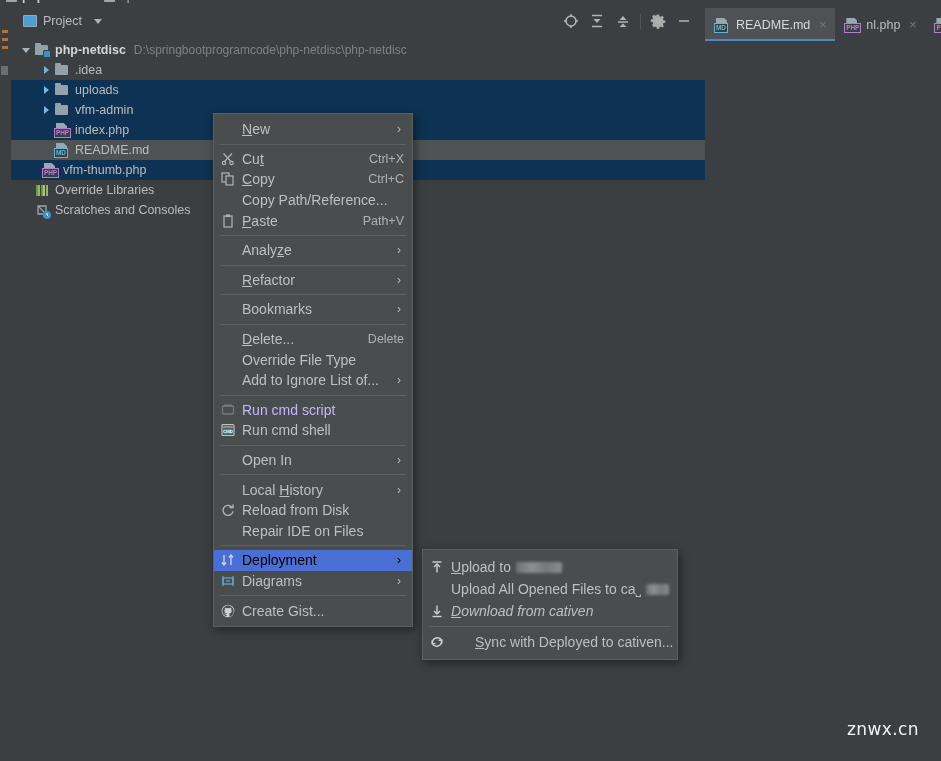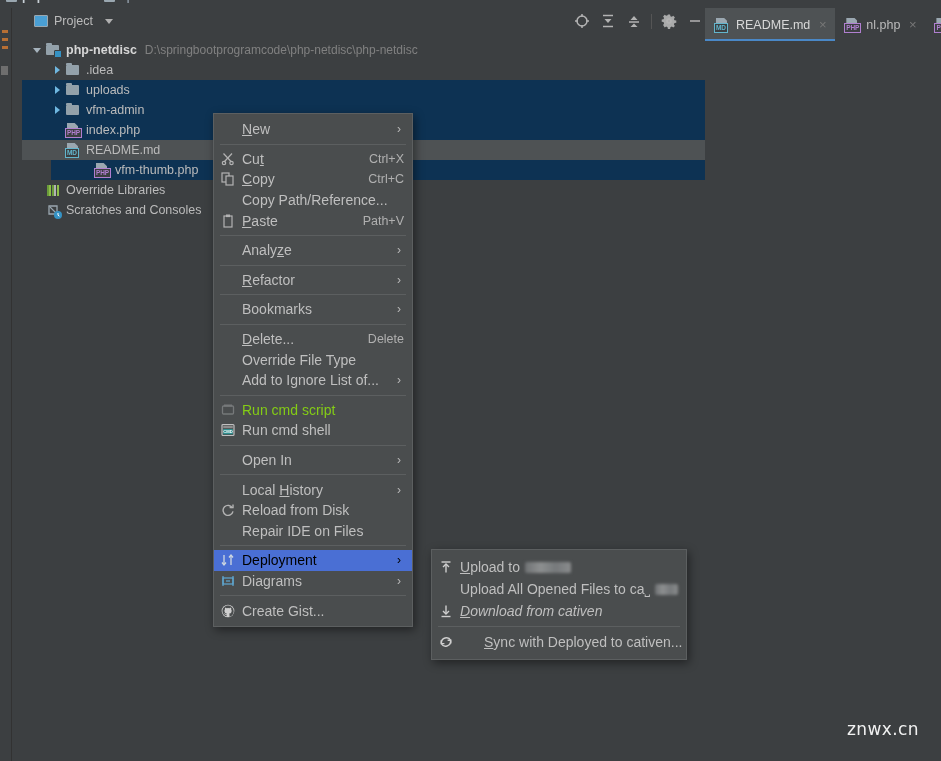--- a/index.html
+++ b/index.html
@@ -36,21 +36,21 @@
   }
   .strip-mark{
     position:absolute;left:2px;width:6px;height:3px;background:#cc7832;opacity:.85;
   }
   .strip-sq{
     position:absolute;left:1px;top:58px;width:7px;height:9px;background:#6e6e6e;
   }
 
   
   .project-panel{
-    position:absolute;left:22px;top:8px;width:694px;height:753px;
+    position:absolute;left:11px;top:8px;width:694px;height:753px;
     background:#3c3f41;border-right:3px solid #5eead4;
   }
   .panel-header{
     position:absolute;left:0;top:0;width:694px;height:26px;
     display:flex;align-items:center;padding-left:12px;box-sizing:border-box;
   }
   .panel-header .ph-icon{
     width:14px;height:12px;border:1.6px solid #9aa7b0;box-sizing:border-box;
     background:#4a9fd4;border-radius:1px;margin-right:6px;
   }
@@ -158,33 +158,33 @@
     box-shadow:2px 3px 9px rgba(0,0,0,.45);
     padding:5px 0 5px 0;box-sizing:border-box;z-index:40;
   }
   .mi{
     position:relative;height:20.6px;display:flex;align-items:center;
     padding:0 8px 0 6px;box-sizing:border-box;white-space:nowrap;
   }
   .mi .mico{width:16px;height:16px;flex:0 0 16px;margin-right:6px;position:relative;}
   .mi .mlabel{font-size:14px;color:#bfbfbf;}
   .mi .mlabel u{text-decoration:underline;}
-  .mi.dis .mlabel{color:#84cc16;}
+  .mi.dis .mlabel{color:#c4b5fd;}
   .mi .maccel{margin-left:auto;font-size:12.5px;color:#b0b0b0;padding-left:16px;}
   .mi .msub{
     margin-left:auto;width:10px;text-align:center;color:#b8b8b8;font-size:12px;padding-left:10px;
   }
   .mi.hl{background:#4a6fd4;}
   .mi.hl .mlabel,.mi.hl .msub{color:#000000;}
   .msep{height:1px;background:#5c5f60;margin:4px 6px;}
   .mi.noicon{padding-left:28px;}
 
   
   .submenu{
-    position:absolute;left:431px;top:549px;width:256px;
+    position:absolute;left:422px;top:549px;width:256px;
     background:#4a4d4e;border:1px solid #5c5f60;
     box-shadow:2px 3px 9px rgba(0,0,0,.45);
     padding:6px 0;box-sizing:border-box;z-index:41;
   }
   .blurbox{
     display:inline-block;height:11px;margin-left:5px;border-radius:2px;
     background:linear-gradient(90deg,#6f7274,#8d8f90,#76797b,#8a8c8d);
     filter:blur(1.4px);vertical-align:-1px;
   }
 
@@ -306,21 +306,21 @@
           <span class="label">index.php</span>
         </div>
         <div class="row focusrow" style="padding-left: 30px;">
           <span class="arrow none"></span>
           <span class="ico">
             <span class="f-file"></span>
             <span class="f-tag tag-md">MD</span>
           </span>
           <span class="label">README.md</span>
         </div>
-        <div class="row sel" style="padding-left: 30px; margin-left: 29px;">
+        <div class="row sel" style="padding-left: 18px;">
           <span class="arrow none"></span>
           <span class="ico">
             <span class="f-file"></span>
             <span class="f-tag tag-php">PHP</span>
           </span>
           <span class="label">vfm-thumb.php</span>
         </div>
         <div class="row" style="padding-left: 10px;">
           <span class="arrow none"></span>
           <span class="ico">

